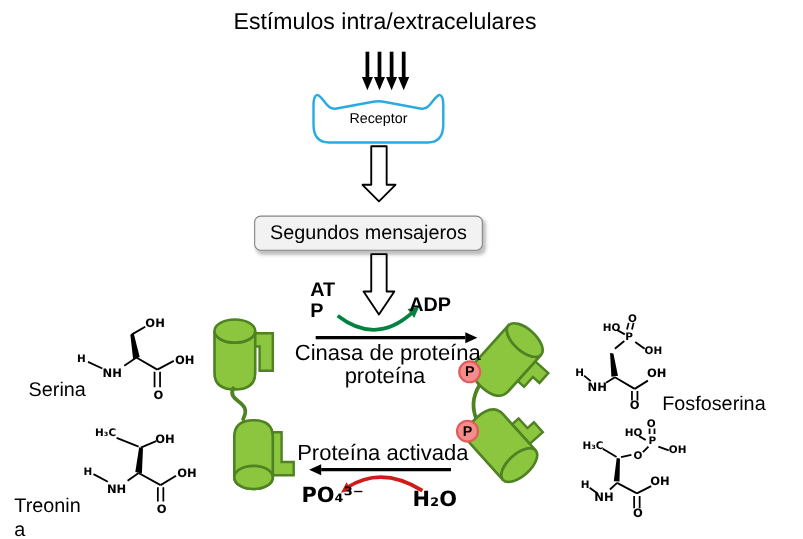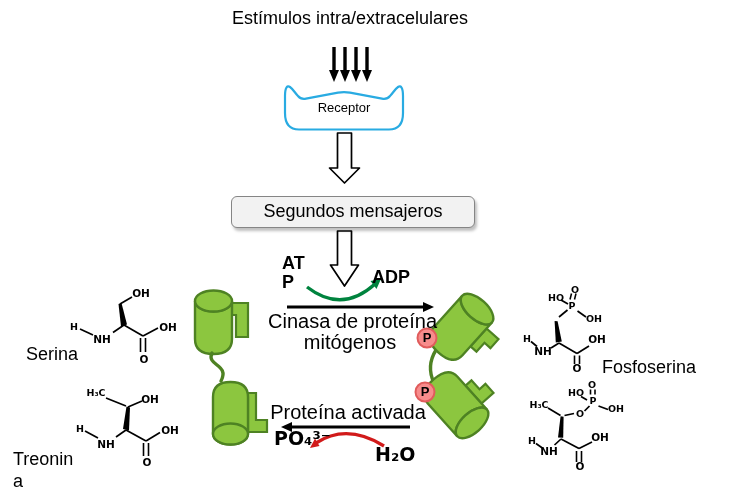--- a/index.html
+++ b/index.html
@@ -15,21 +15,21 @@
   .holl{fill:#fff;stroke:#000;stroke-width:1.7;stroke-linejoin:round}
   .cyl{fill:#8CC63F;stroke:#4E8223;stroke-width:2.4}
   .tab{fill:#8CC63F;stroke:#4E8223;stroke-width:2.2}
   .link{stroke:#4E8223;stroke-width:3.4;fill:none;stroke-linecap:round}
   .pcirc{fill:#F78C8C;stroke:#E05C5C;stroke-width:2}
   .garc{stroke:#00833E;stroke-width:3.3;fill:none}
   .ghead{fill:#00833E}
   .rarc{stroke:#D11A1A;stroke-width:3.3;fill:none}
   .rhead{fill:#D11A1A}
   
-  .t-title{font-size:18px}
+  .t-title{font-size:21px}
   .t-node{font-size:13px}
   .t-bold{font-weight:bold;font-size:18px}
   .t-enzyme{font-size:20px;text-align:center;line-height:21px}
   .formula{font-weight:bold;font-size:19px;font-family:"DejaVu Sans","Liberation Sans",sans-serif}
   .t-mol{font-size:18px}
   .p-label{font-weight:bold;font-size:13px;text-align:center;line-height:16px}
   .msgbox{box-sizing:border-box;background:#F2F2F2;border:1.5px solid #858585;border-radius:6px;
           box-shadow:2px 3px 3px rgba(0,0,0,.25);text-align:center;line-height:29px;font-size:18px}
   
   .molsvg{position:absolute}
@@ -109,38 +109,38 @@
       </g>
       <circle class="pcirc" cx="427" cy="338" r="9.5"></circle>
       <circle class="pcirc" cx="425" cy="392" r="9.5"></circle>
     </g>
   </svg>
 
   <div class="abs t-title" style="left:85px;top:8px;width:530px;text-align:center">Estímulos intra/extracelulares</div>
 
   <div class="abs t-node" style="left:285px;top:100px;width:118px;text-align:center">Receptor</div>
 
-  <div class="abs msgbox" style="left:231px;top:196px;width:244px;height:32px">
+  <div class="abs msgbox" style="left:231px;top:196px;width:208px;height:32px">
     <span>Segundos mensajeros</span>
   </div>
 
   <div class="abs t-bold" style="left:282px;top:254px;line-height:19px">
     <div>AT</div>
     <div>P</div>
   </div>
   <div class="abs t-bold" style="left:372px;top:267px">ADP</div>
 
   <div class="abs t-enzyme" style="left:268px;top:311px;width:164px">
     <div>Cinasa de proteína</div>
-    <div>mitógenos</div>
+    <div>proteína</div>
   </div>
 
   <div class="abs t-enzyme" style="left:268px;top:402px;width:160px">Proteína activada</div>
 
-  <div class="abs formula" style="left:274px;top:427px">PO₄³⁻</div>
+  <div class="abs formula" style="left:274px;top:439px">PO₄³⁻</div>
   <div class="abs formula" style="left:375px;top:443px">H₂O</div>
 
   <div class="abs p-label" style="left:419px;top:330px;width:16px;height:16px">P</div>
   <div class="abs p-label" style="left:417px;top:384px;width:16px;height:16px">P</div>
 
   <div class="abs t-mol" style="left:26px;top:344px">Serina</div>
   <div class="abs t-mol" style="left:13px;top:448px;width:76px;text-align:left;line-height:22px">
     <div>Treonin</div>
     <div>a</div>
   </div>

